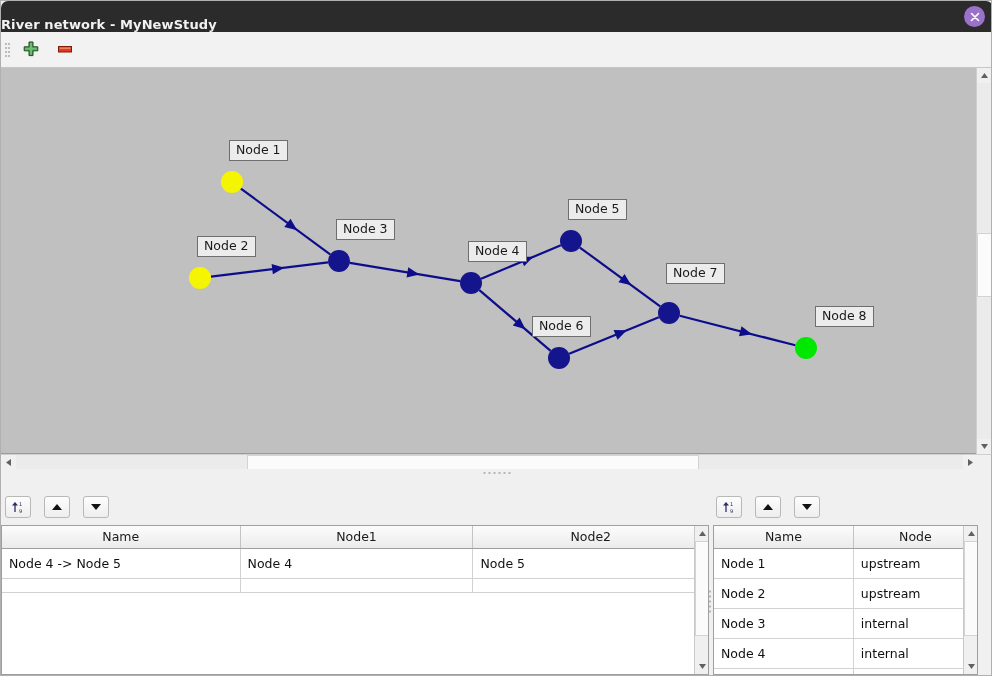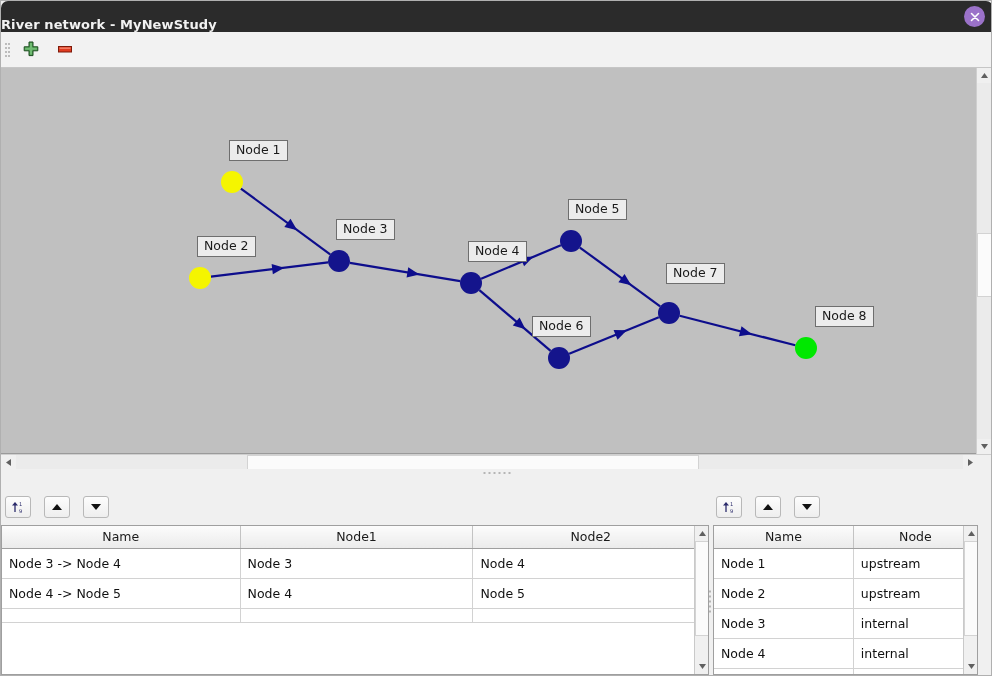--- a/index.html
+++ b/index.html
@@ -379,25 +379,20 @@
             </colgroup>
           <thead>
               <tr>
                 <th>Name</th>
                 <th>Node1</th>
                 <th style="border-right: none;">Node2</th>
               </tr>
             </thead>
           <tbody>
               <tr>
-                <td>Node 3 -&gt; Node 4</td>
-                <td>Node 3</td>
-                <td style="border-right: none;">Node 4</td>
-              </tr>
-              <tr>
                 <td>Node 4 -&gt; Node 5</td>
                 <td>Node 4</td>
                 <td style="border-right: none;">Node 5</td>
               </tr>
               <tr class="empty">
                 <td></td>
                 <td></td>
                 <td style="border-right: none;"></td>
               </tr>
             </tbody>

